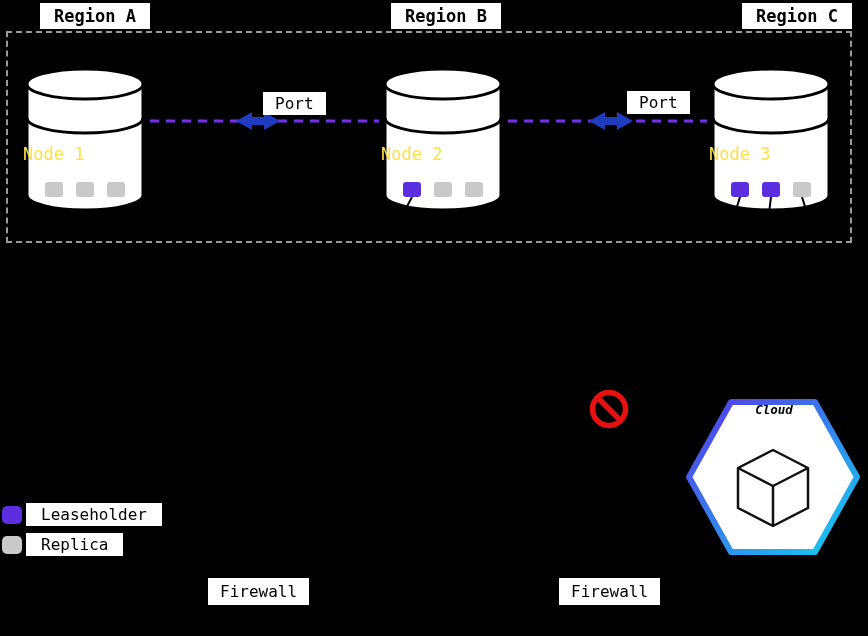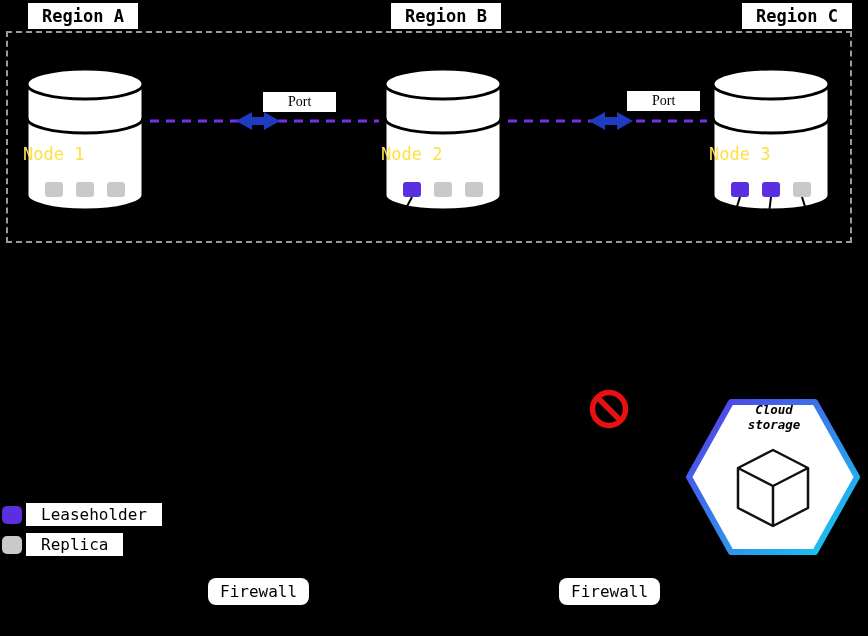--- a/index.html
+++ b/index.html
@@ -1,22 +1,22 @@
 <!DOCTYPE html>
 <html><head>
 <meta charset="utf-8">
 <style>
   html,body{margin:0;padding:0;background:#000;}
   .canvas{position:relative;width:868px;height:636px;background:#000;overflow:hidden;
           font-family:"DejaVu Sans Mono","Liberation Mono",monospace;}
   .tag{position:absolute;background:#fff;color:#000;white-space:nowrap;
        display:flex;align-items:center;justify-content:center;}
   .region-label{font-size:17px;font-weight:bold;padding:3px 14px;}
-  .port-label{font-size:14px;padding:2px 25px;font-family:Liberation Serif, serif;}
-  .firewall-label{font-size:16px;padding:4px 12px;border-radius:8px;}
+  .port-label{font-size:16px;padding:2px 12px;}
+  .firewall-label{font-size:16px;padding:4px 12px;}
   .legend-label{font-size:16px;padding:2px 15px;}
   .regions-boundary{position:absolute;left:6px;top:31px;width:842px;height:208px;
        border:2px dashed #9a9a9a;}
   .node{position:absolute;top:66px;width:124px;height:148px;}
   .node-label{position:absolute;top:78px;left:0;width:124px;text-align:left;
        font-size:17px;color:#fde047;}
   .cyl{fill:#fff;stroke:#000;stroke-width:3;}
   .cyl-line{fill:none;stroke:#000;stroke-width:3;}
   .sq-line{stroke:#000;stroke-width:2;}
   rect.leaseholder{fill:#5b2ee0;}
@@ -34,21 +34,21 @@
        font-size:12.5px;font-weight:bold;line-height:15px;color:#000;font-style:italic;}
   .cloud-text span{display:block;}
 </style>
 </head>
 <body>
 
 <div class="canvas">
 
   <div class="regions-boundary"></div>
 
-  <div class="tag region-label" style="left:28px;top:3px;">Region A</div>
+  <div class="tag region-label" style="left:40px;top:3px;">Region A</div>
   <div class="tag region-label" style="left:391px;top:3px;">Region B</div>
   <div class="tag region-label" style="left:742px;top:3px;">Region C</div>
 
   <svg class="overlay" width="868" height="636">
     <line class="dashed-link" x1="150" y1="121" x2="379" y2="121"></line>
     <line class="dashed-link" x1="508" y1="121" x2="707" y2="121"></line>
     <g>
       <line class="arrow-shaft" x1="249" y1="121" x2="267" y2="121"></line>
       <polygon class="arrow" points="236,121 252,112 252,130"></polygon>
       <polygon class="arrow" points="280,121 264,112 264,130"></polygon>
@@ -117,21 +117,20 @@
     </defs>
     <polygon points="5,85 47,10 131,10 173,85 131,160 47,160" fill="#ffffff" stroke="url(#hexg)" stroke-width="6" stroke-linejoin="round"></polygon>
     <g>
       <polygon class="cube-line" points="89,58 124,76 124,116 89,134 54,116 54,76"></polygon>
       <polyline class="cube-line" points="54,76 89,94 124,76"></polyline>
       <line class="cube-line" x1="89" y1="94" x2="89" y2="134"></line>
     </g>
   </svg>
   <div class="cloud-text">
     <span>Cloud</span>
-    <span>storage</span>
   </div>
 
   <div class="swatch leaseholder" style="top:506px;"></div>
   <div class="tag legend-label" style="left:26px;top:503px;">Leaseholder</div>
   <div class="swatch replica" style="top:536px;"></div>
   <div class="tag legend-label" style="left:26px;top:533px;">Replica</div>
 
   <div class="tag firewall-label" style="left:208px;top:578px;">Firewall</div>
   <div class="tag firewall-label" style="left:559px;top:578px;">Firewall</div>
 

